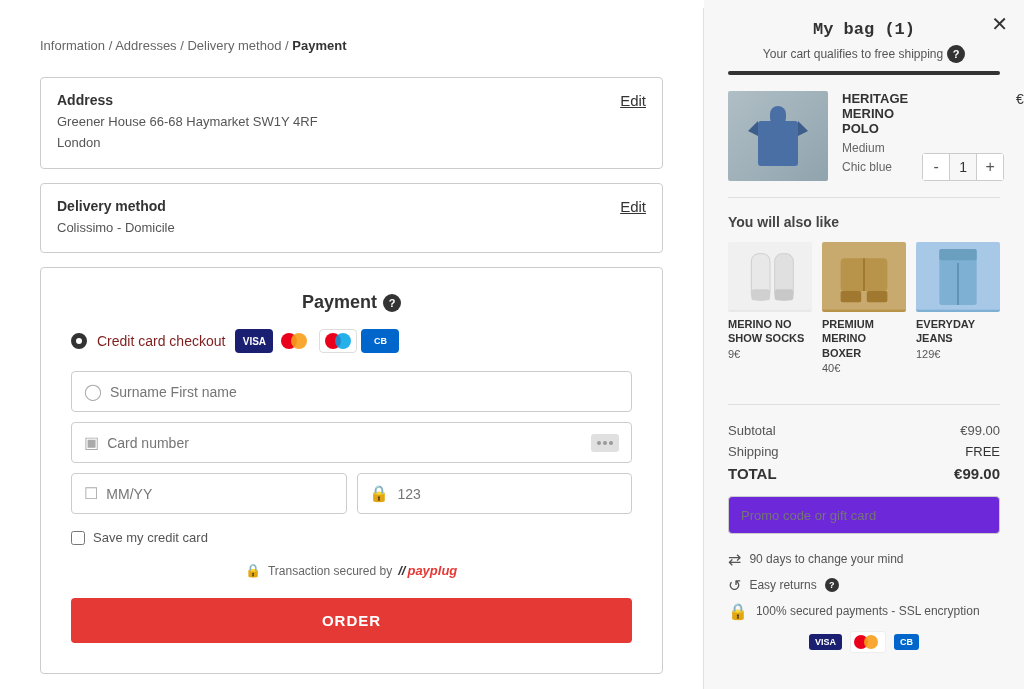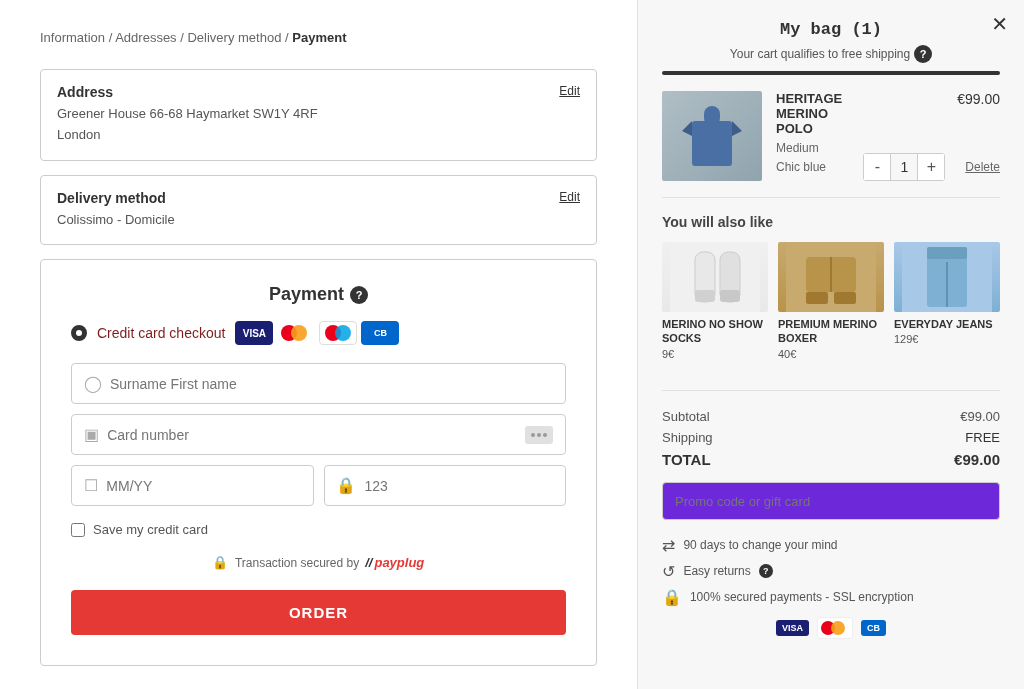--- a/index.html
+++ b/index.html
@@ -1,23 +1,24 @@
 <!DOCTYPE html>
 <html><head>
   <meta charset="utf-8">
   <style>
     * { box-sizing: border-box; margin: 0; padding: 0; }
     body { font-family: Arial, sans-serif; font-size: 14px; color: #333; display: flex; height: 689px; overflow: hidden; background: #fff; }
 
     
     .left-panel {
-      width: 638px;
+      width: 704px;
       padding: 30px 40px;
       overflow-y: auto;
       border-right: 1px solid #e0e0e0;
+      margin-top: 8px;
     }
 
     .breadcrumb {
       font-size: 13px;
       color: #666;
       margin-bottom: 24px;
     }
     .breadcrumb .current { font-weight: bold; color: #333; }
 
     .info-card {
@@ -26,21 +27,21 @@
       padding: 14px 16px;
       margin-bottom: 14px;
       position: relative;
     }
     .info-card .card-title { font-weight: bold; margin-bottom: 4px; font-size: 14px; }
     .info-card .card-detail { font-size: 13px; color: #555; line-height: 1.6; }
     .edit-btn {
       position: absolute;
       right: 16px;
       top: 14px;
-      font-size: 12px;
+      font-size: 15px;
       color: #333;
       cursor: pointer;
       text-decoration: underline;
       background: none;
       border: none;
     }
 
     .payment-card {
       border: 1px solid #ccc;
       border-radius: 4px;

